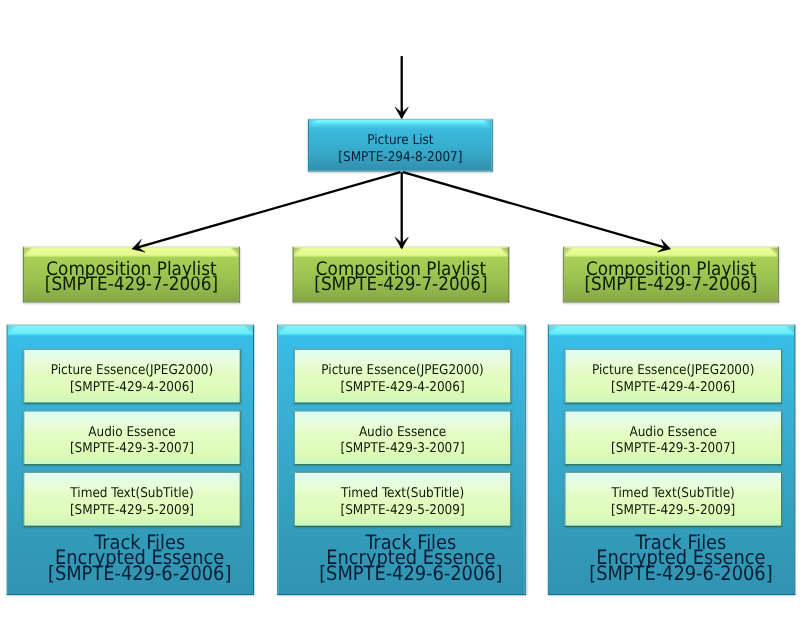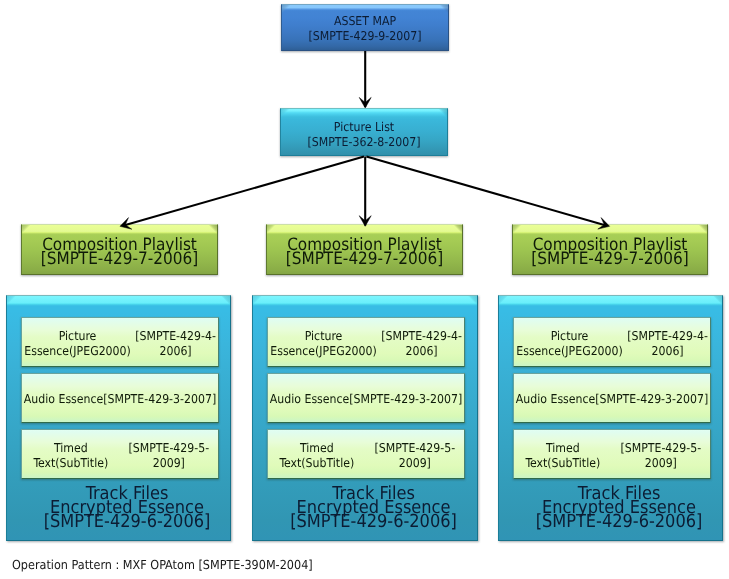--- a/index.html
+++ b/index.html
@@ -78,21 +78,21 @@
   .ess{position:relative;box-sizing:border-box;width:198px;height:50px;
     margin-left:14px;align-self:flex-start;
     border:1px solid #2f6b4a;
     border-top-color:#6aa39d;border-left-color:#66a39e;border-right-color:#4a8270;
     background:linear-gradient(180deg,
       #e2fff2 0%, #e0fdf0 4%,
       #e6fde0 18%, #e8fdd8 26%,
       #e4fcc6 40%, #e0fbba 74%,
       #d8f9b6 88%, #cdf6c2 97%, #c8f5c8 100%);
     box-shadow:0 1px 2px rgba(40,70,60,0.45);
-    display:flex;flex-direction:row;align-items:center;justify-content:center;
+    display:flex;flex-direction:column;align-items:center;justify-content:center;
     text-align:center;color:#0e1a08;font-size:12.2px;line-height:14.5px;padding-top:3px;}
 
   .tfc .footer{text-align:center;color:#0c1c33;width:100%;
     margin-top:8px;padding-left:17px;box-sizing:border-box;
     font-size:18px;line-height:14.2px;}
   .cap{position:absolute;left:12px;top:557px;font-size:12.5px;color:#181818;line-height:16px;}
 </style>
 </head>
 <body>
 
@@ -110,36 +110,28 @@
     <g>
       <path d="M365.2,156.5 L365.2,225.5" stroke="#000" stroke-width="2.1" fill="none"></path>
       <path d="M365.2,226.3 L359.2,215.7 L365.2,220.8 L371.2,215.7 Z" fill="#000" stroke="#000" stroke-width="0.5" stroke-linejoin="miter"></path>
     </g>
     <g>
       <path d="M366.4,156.5 L605.1,225.2" stroke="#000" stroke-width="2.1" fill="none"></path>
       <path d="M609.6,226.3 L597.8,229.1 L604.3,224.8 L601.1,217.6 Z" fill="#000" stroke="#000" stroke-width="0.5" stroke-linejoin="miter"></path>
     </g>
   </svg>
 
-  <div class="box assetmap">
-    <span class="bevel">
-        <span class="tl" style="background:linear-gradient(135deg,rgba(90,145,195,0.85) 0%,rgba(100,155,200,0.5) 26%,rgba(255,255,255,0) 40%);"></span>
-        <span class="tr" style="background:linear-gradient(225deg,rgba(60,100,150,0.6) 0%,rgba(70,110,160,0.35) 26%,rgba(255,255,255,0) 40%);"></span>
-      </span>
-    <span>ASSET MAP</span>
-    <span>[SMPTE-429-9-2007]</span>
-  </div>
 
   <div class="box packing">
     <span class="bevel">
         <span class="tl" style="background:linear-gradient(135deg,rgba(70,195,220,0.85) 0%,rgba(80,200,222,0.5) 26%,rgba(255,255,255,0) 40%);"></span>
         <span class="tr" style="background:linear-gradient(225deg,rgba(40,140,165,0.6) 0%,rgba(50,150,175,0.35) 26%,rgba(255,255,255,0) 40%);"></span>
       </span>
     <span>Picture List</span>
-    <span>[SMPTE-362-8-2007]</span>
+    <span>[SMPTE-294-8-2007]</span>
   </div>
 
   <div class="box cpl" style="left:21px;width:197px;">
     <span class="bevel">
         <span class="tl" style="background:linear-gradient(135deg,rgba(150,180,90,0.85) 0%,rgba(160,190,95,0.55) 26%,rgba(255,255,255,0) 40%);"></span>
         <span class="tr" style="background:linear-gradient(225deg,rgba(120,148,64,0.75) 0%,rgba(130,158,70,0.45) 26%,rgba(255,255,255,0) 40%);"></span>
       </span>
     <span>Composition Playlist</span>
     <span>[SMPTE-429-7-2006]</span>
   </div>
@@ -225,14 +217,13 @@
       <span>Timed Text(SubTitle)</span>
       <span>[SMPTE-429-5-2009]</span>
     </div>
     <div class="footer">
       <div>Track Files</div>
       <div>Encrypted Essence</div>
       <div>[SMPTE-429-6-2006]</div>
     </div>
   </div>
 
-  <div class="cap">Operation  Pattern : MXF OPAtom [SMPTE-390M-2004]</div>
 </div>
 
 </body></html>

